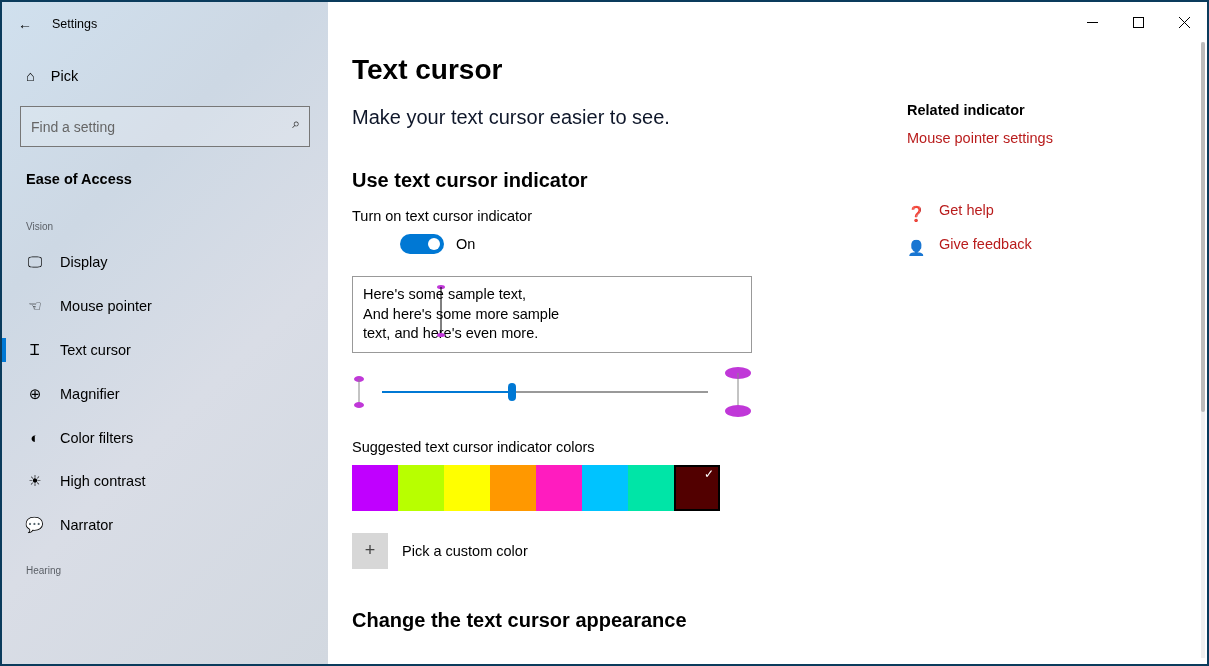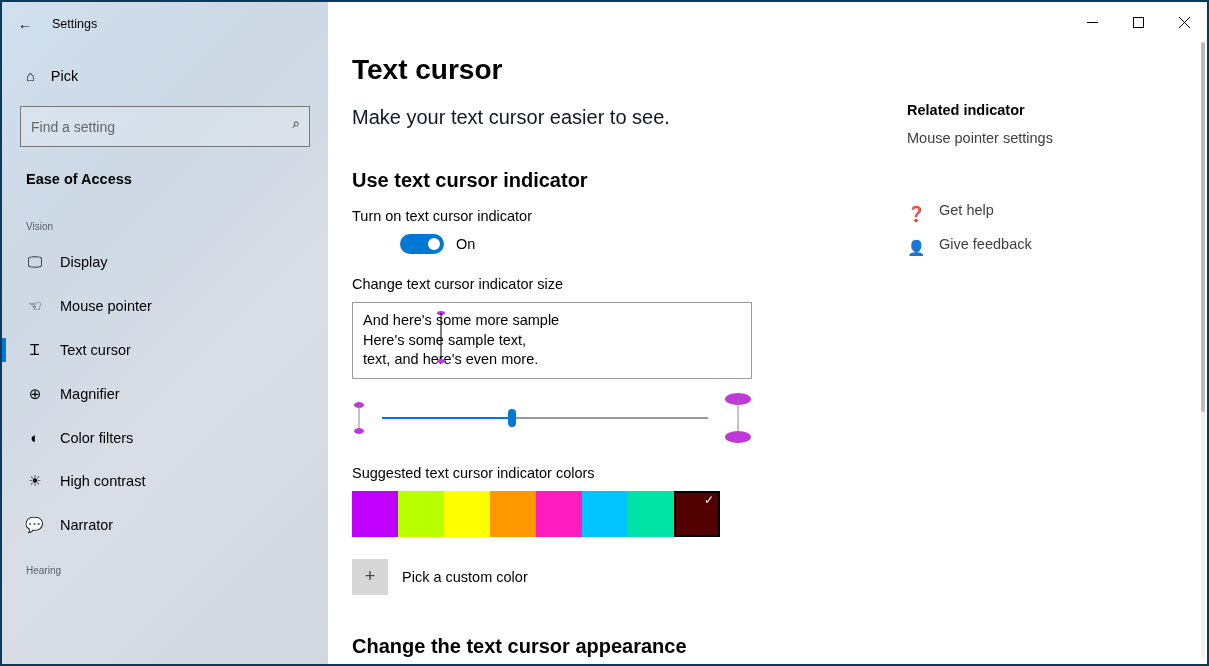--- a/index.html
+++ b/index.html
@@ -52,21 +52,21 @@
   .swatch.selected { outline: 2px solid #000; outline-offset: -2px; }
   .swatch.selected::after { content: "✓"; color: #fff; position: absolute; right: 6px; top: 2px; font-size: 12px; }
 
   .custom-row { display: flex; align-items: center; gap: 14px; margin-bottom: 40px; }
   .custom-row .plusbox { width: 36px; height: 36px; background: #d7d7d7; display: flex; align-items: center; justify-content: center; font-size: 18px; color: #444; }
   .custom-row .lbl { font-size: 14.5px; }
 
   
   .rightcol { width: 270px; padding-top: 48px; padding-left: 10px; }
   .rightcol h3 { font-size: 14.5px; font-weight: 600; margin-bottom: 12px; }
-  .rightcol .link { color: #404040; font-size: 14.5px; cursor: pointer; margin-bottom: 8px; display: block; }
+  .rightcol .link { color: #b91c1c; font-size: 14.5px; cursor: pointer; margin-bottom: 8px; display: block; }
   .rightcol .helprow { display: flex; align-items: center; gap: 14px; margin-bottom: 10px; }
   .rightcol .helprow .ico { width: 18px; font-size: 15px; }
   .rightcol .spacer { height: 48px; }
 
   .scrollbar { position: absolute; right: 2px; top: 40px; width: 4px; bottom: 6px; background: #f0f0f0; }
   .scrollbar .thumb { width: 100%; height: 60%; background: #bcbcbc; border-radius: 2px; }
 </style>
 </head>
 <body>
 
@@ -145,31 +145,30 @@
 
       <h2>Use text cursor indicator</h2>
       <div class="label">Turn on text cursor indicator</div>
       <div class="toggle-row">
         <div class="toggle">
             <div class="knob"></div>
           </div>
         <span class="state">On</span>
       </div>
 
-      <div class="label">Change text cursor indicator size</div>
       <div class="samplebox">
         <span class="caret">
           <svg width="10" height="52">
               <ellipse cx="5" cy="2" rx="4" ry="2" fill="#c038d8"></ellipse>
               <line x1="5" y1="2" x2="5" y2="50" stroke="#000"></line>
               <ellipse cx="5" cy="50" rx="4" ry="2" fill="#c038d8"></ellipse>
             </svg>
         </span>
+        <div>Here's some sample text,</div>
         <div>And here's some more sample</div>
-        <div>Here's some sample text,</div>
         <div>text, and here's even more.</div>
       </div>
 
       <div class="slider-row">
         <span class="smallcursor">
           <svg width="14" height="32">
               <ellipse cx="7" cy="3" rx="5" ry="3" fill="#c038d8"></ellipse>
               <line x1="7" y1="3" x2="7" y2="29" stroke="#888"></line>
               <ellipse cx="7" cy="29" rx="5" ry="3" fill="#c038d8"></ellipse>
             </svg>

